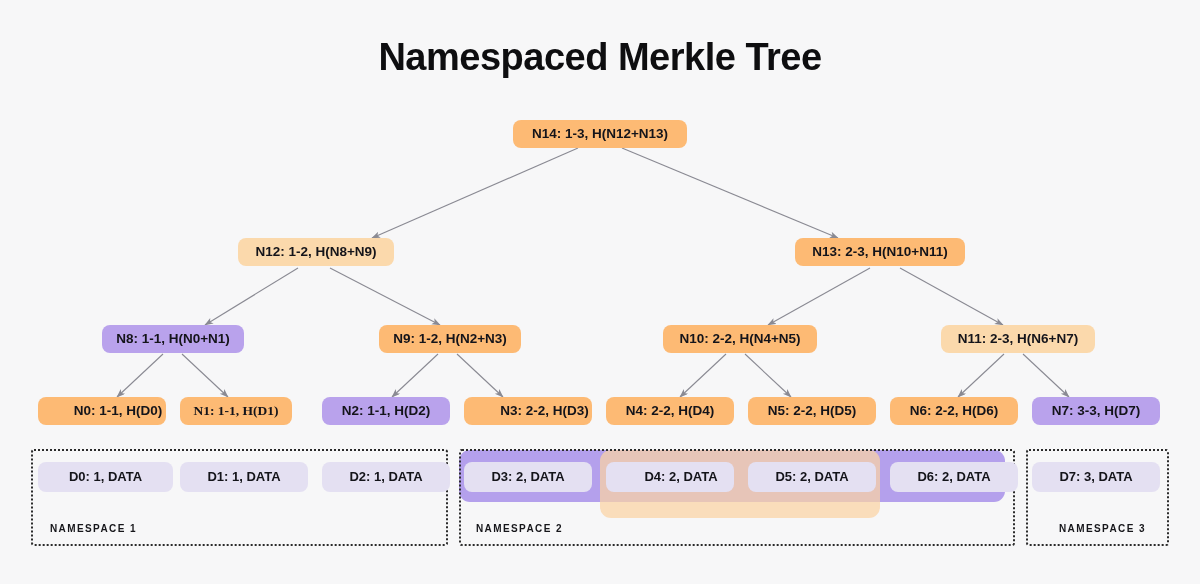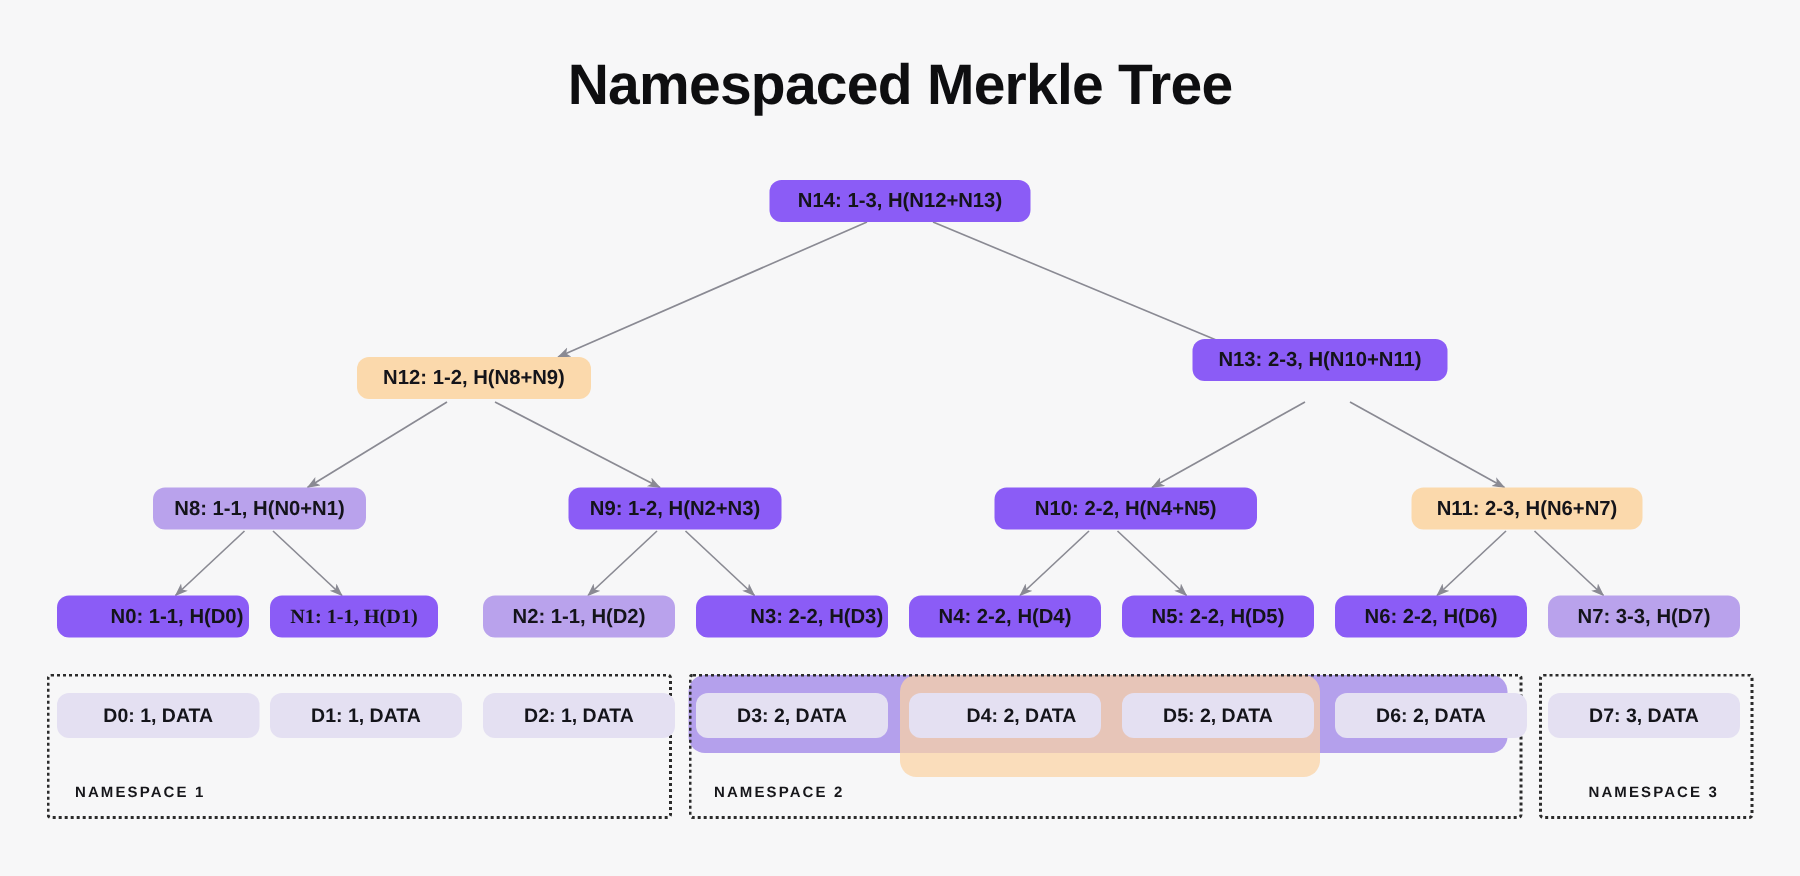--- a/index.html
+++ b/index.html
@@ -27,21 +27,21 @@
     position:absolute;
     box-sizing:border-box;
     height:28px;
     line-height:28px;
     border-radius:8px;
     text-align:center;
     font-size:13.5px;
     font-weight:bold;
     color:#14141a;
     white-space:nowrap;
-    background:#8b5cf6;
+    background:#fdba74;
     z-index:4;
   }
   .node.purple{background:#b9a2ec;}
   .node.orange{background:#fbd9ac;}
 
   .datanode{
     position:absolute;
     box-sizing:border-box;
     height:30px;
     line-height:30px;
@@ -113,25 +113,25 @@
       <line x1="745" y1="354" x2="791" y2="397"></line>
 
       <line x1="1004" y1="354" x2="958" y2="397"></line>
       <line x1="1023" y1="354" x2="1069" y2="397"></line>
     </g>
   </svg>
 
   <div class="node" style="left:513px;top:120px;width:174px;">N14: 1-3, H(N12+N13)</div>
 
   <div class="node orange" style="left:238px;top:238px;width:156px;">N12: 1-2, H(N8+N9)</div>
-  <div class="node" style="left:795px;top:226px;width:170px;">N13: 2-3, H(N10+N11)</div>
+  <div class="node" style="left:795px;top:238px;width:170px;">N13: 2-3, H(N10+N11)</div>
 
   <div class="node purple" style="left:102px;top:325px;width:142px;">N8: 1-1, H(N0+N1)</div>
   <div class="node" style="left:379px;top:325px;width:142px;">N9: 1-2, H(N2+N3)</div>
-  <div class="node" style="left:663px;top:325px;width:175px;text-align:center;">N10: 2-2, H(N4+N5)</div>
+  <div class="node" style="left:663px;top:325px;width:154px;text-align:center;">N10: 2-2, H(N4+N5)</div>
   <div class="node orange" style="left:941px;top:325px;width:154px;">N11: 2-3, H(N6+N7)</div>
 
   <div class="node" style="left:38px;top:397px;width:128px;padding-left:32px;">N0: 1-1, H(D0)</div>
   <div class="node" style="left:180px;top:397px;width:112px;font-family:Liberation Serif, serif;">N1: 1-1, H(D1)</div>
   <div class="node purple" style="left:322px;top:397px;width:128px;">N2: 1-1, H(D2)</div>
   <div class="node" style="left:464px;top:397px;width:128px;padding-left:33px;">N3: 2-2, H(D3)</div>
   <div class="node" style="left:606px;top:397px;width:128px;">N4: 2-2, H(D4)</div>
   <div class="node" style="left:748px;top:397px;width:128px;">N5: 2-2, H(D5)</div>
   <div class="node" style="left:890px;top:397px;width:128px;">N6: 2-2, H(D6)</div>
   <div class="node purple" style="left:1032px;top:397px;width:128px;">N7: 3-3, H(D7)</div>

